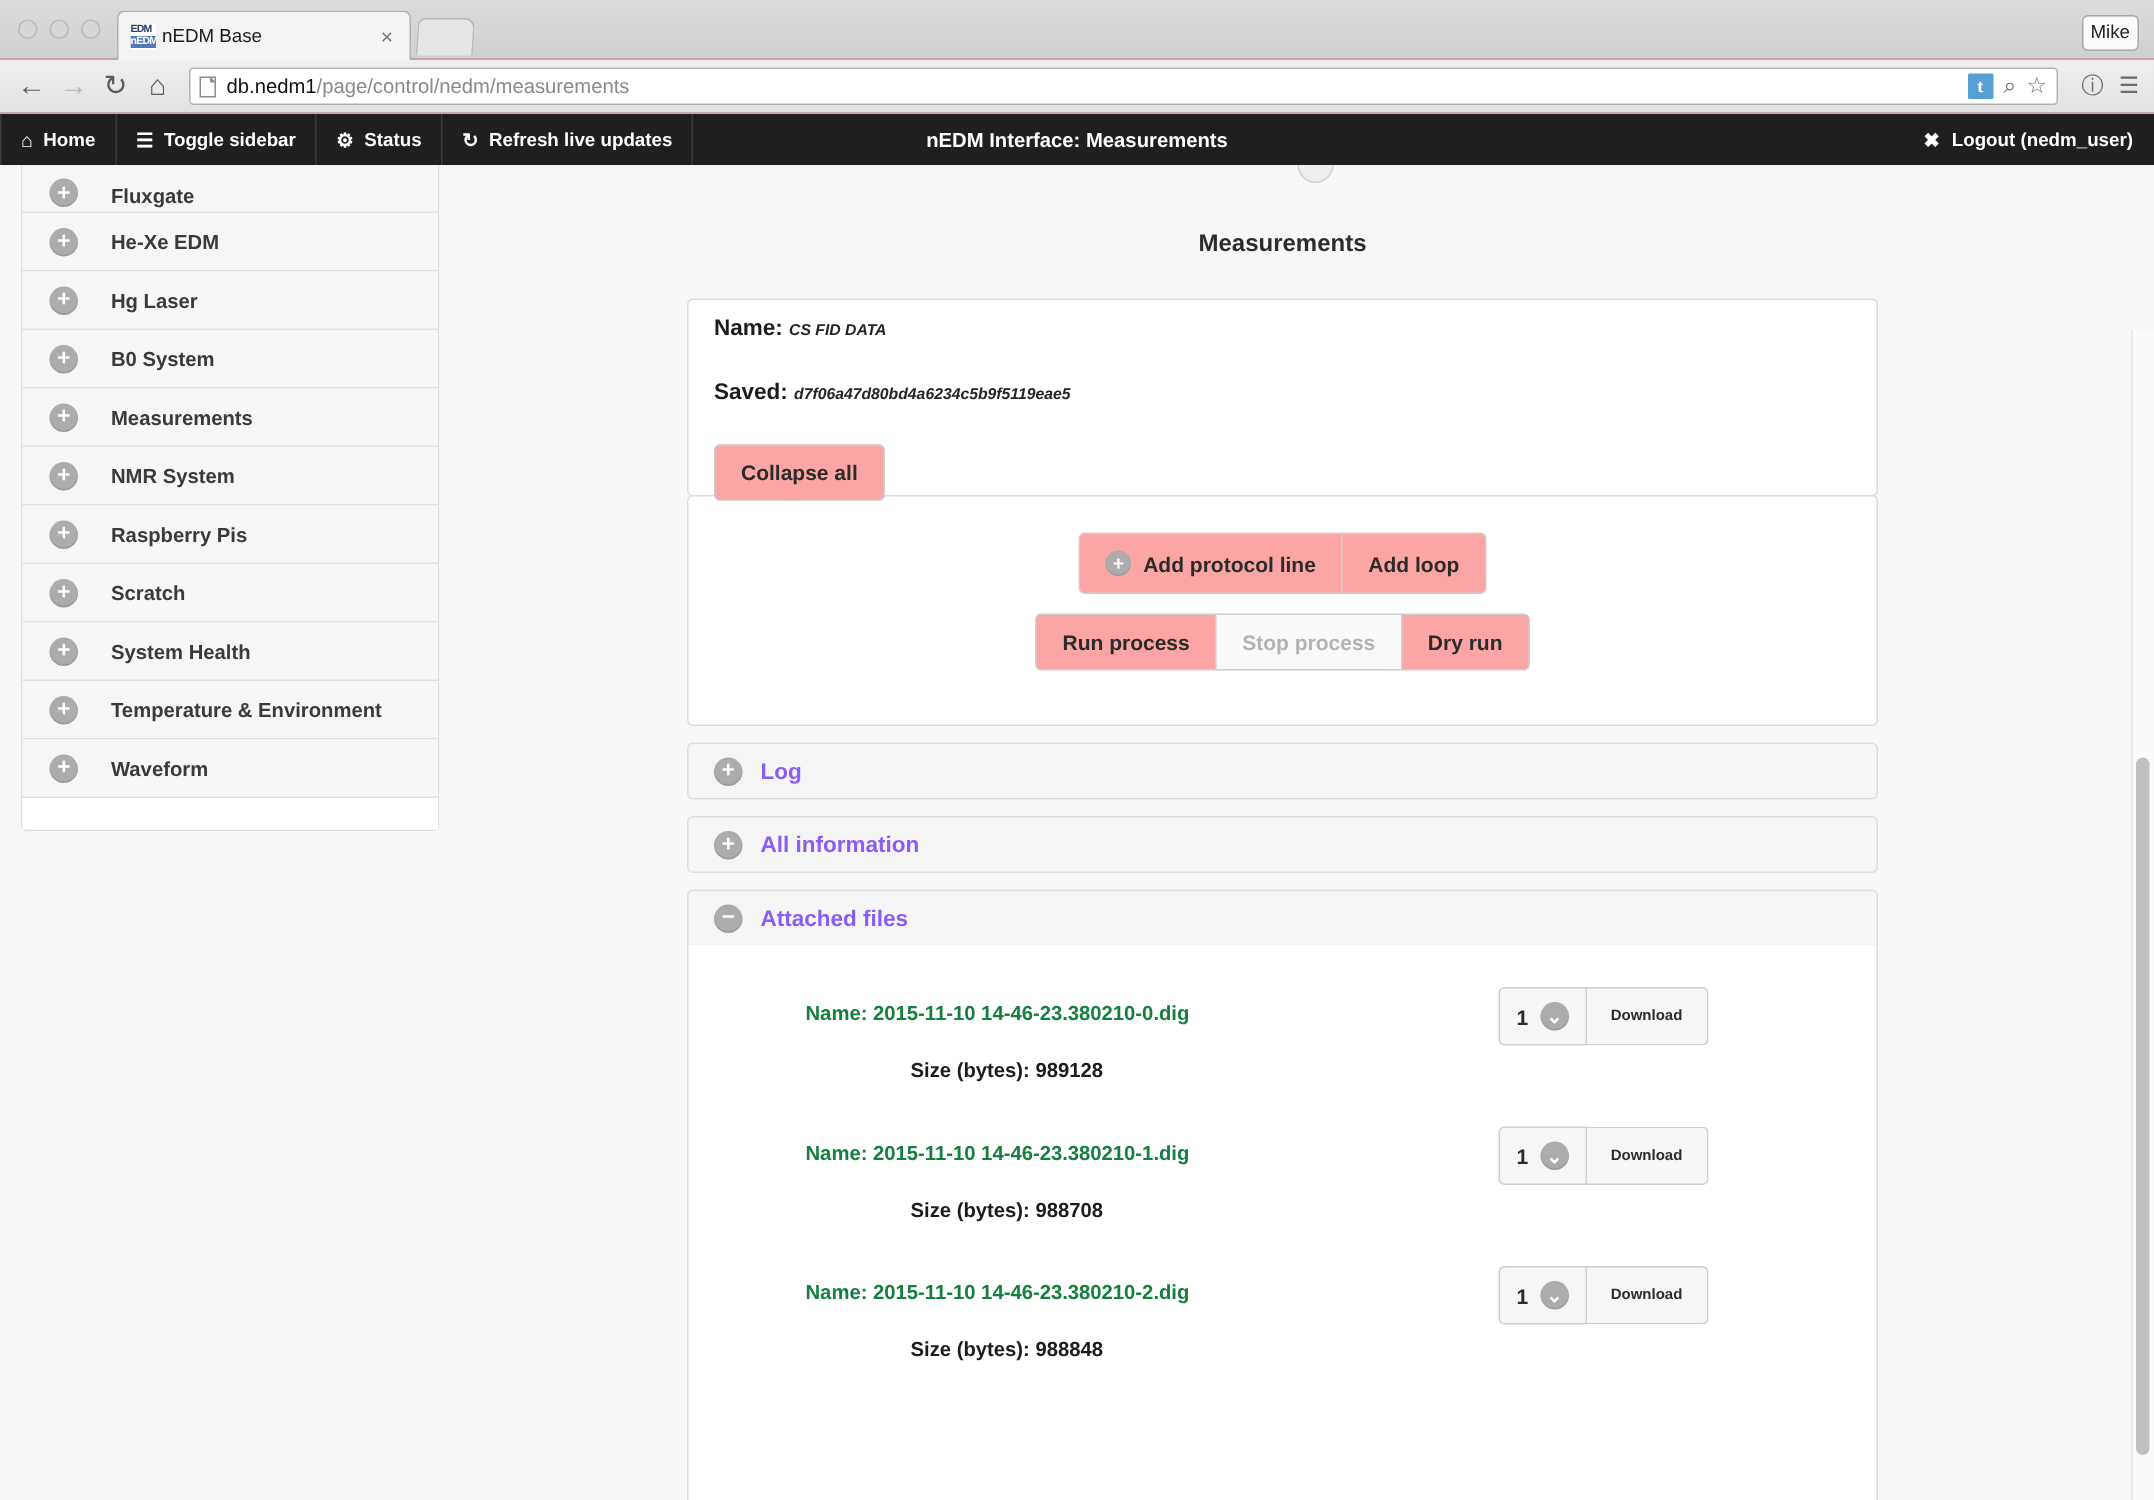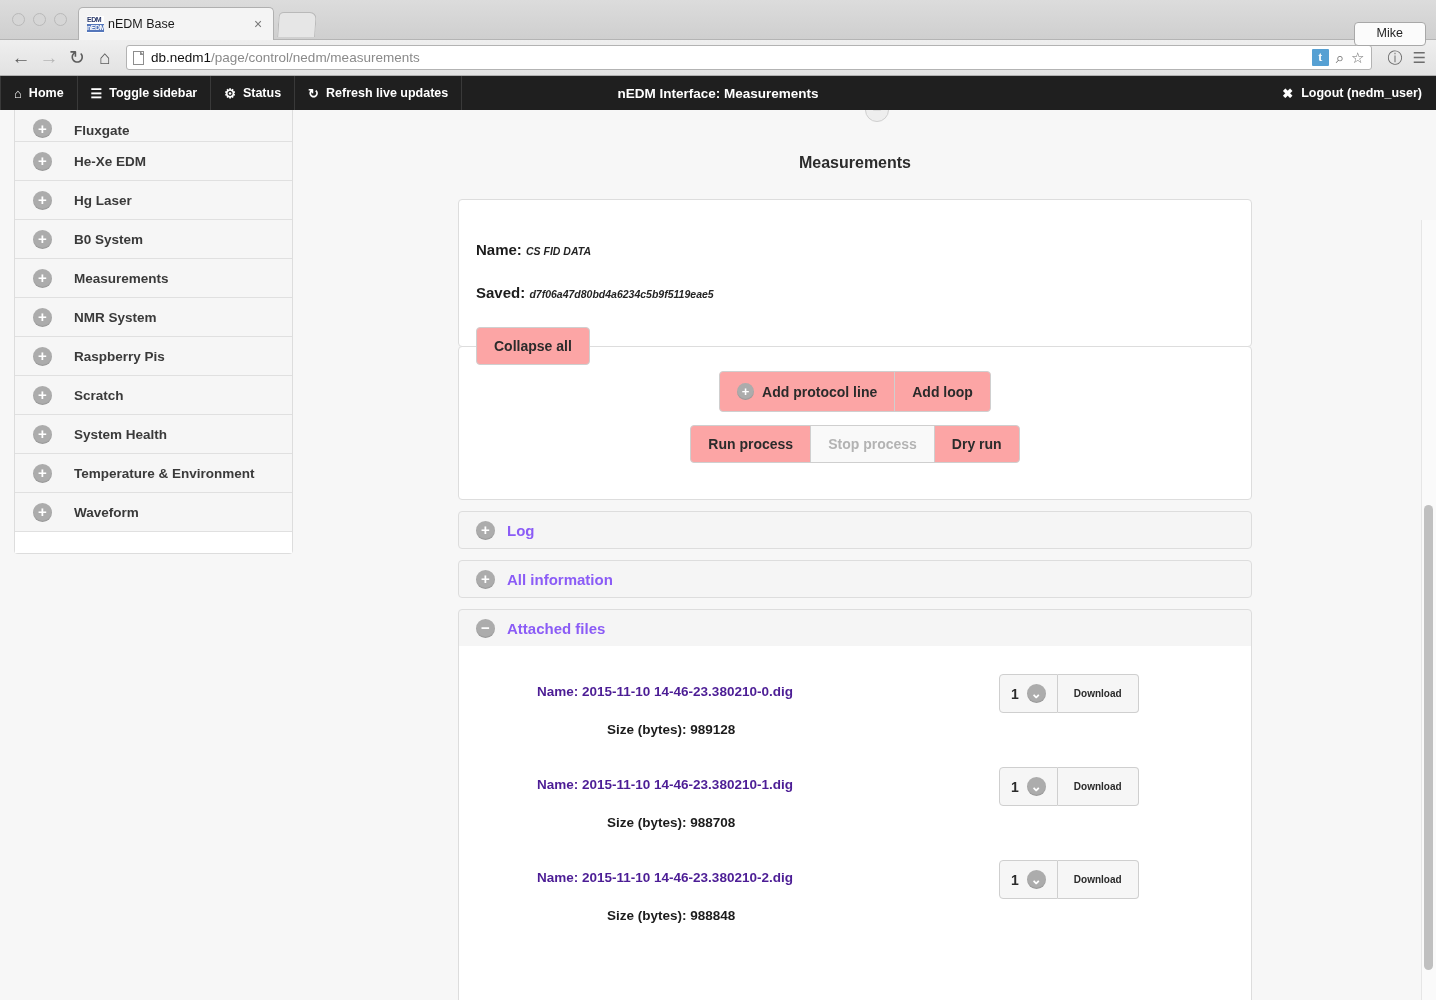--- a/index.html
+++ b/index.html
@@ -94,24 +94,24 @@
   .url-right { display: flex; align-items: center; gap: 7px; margin-left: auto; }
   .tumblr-ico {
     width: 17px; height: 17px; background: #56a0d3;
     color: #fff; font-size: 12px; font-weight: bold;
     display: flex; align-items: center; justify-content: center;
     font-family: "Liberation Serif", serif; border-radius: 1px;
   }
   .gray-ico { color: #6d6d6d; font-size: 15px; line-height: 1; }
   .right-tools { display: flex; align-items: center; gap: 10px; padding-left: 6px; }
   #mike-btn {
-    position: absolute; right: 10px; top: 22px;
+    position: absolute; right: 10px; top: 10px;
     border: 1px solid #a8a8a8; border-radius: 4px;
     background: #fbfbfb; font-size: 12.5px; color: #222;
-    padding: 4px 22px; line-height: 1.1;
+    padding: 4px 5px; line-height: 1.1;
   }
 
   
   #app-navbar {
     height: 34px; background: #1f1f1f; position: relative;
     display: flex; align-items: stretch;
   }
   .nav-item {
     display: flex; align-items: center; gap: 7px;
     padding: 0 13px; color: #ffffff;
@@ -176,21 +176,21 @@
     color: #9b9b9b; font-size: 16px; line-height: 0;
   }
   #page-heading {
     text-align: center; font-size: 16px; font-weight: bold;
     color: #2c2c2c; padding-top: 44px;
   }
   .panel {
     margin: 0 158px 0 158px; background: #ffffff;
     border: 1px solid #dddddd; border-radius: 4px;
   }
-  #panel-info { margin-top: 27px; padding: 41px 0 26px 17px; height: 148px; }
+  #panel-info { margin-top: 27px; padding: 10px 0 26px 17px; height: 132px; }
   .kv { font-size: 15px; color: #1c1c1c; margin-bottom: 26px; }
   .kv .k { font-weight: bold; }
   .kv .v { font-size: 10.5px; font-style: italic; font-weight: bold; color: #242424; }
   .btn {
     display: inline-flex; align-items: center; justify-content: center;
     gap: 8px; background: #fca5a5;
     border: 1px solid #cfcfcf; border-radius: 4px;
     font-size: 14px; font-weight: bold; color: #2b2b2b;
     padding: 11px 17px; line-height: 1;
   }
@@ -212,21 +212,21 @@
   .acc-label { font-size: 15px; font-weight: bold; color: #8b5cf6; }
 
   #files-panel {
     margin: -1px 158px 0 158px; background: #ffffff;
     border: 1px solid #dddddd; border-top: none;
     padding: 18px 0 0 0;
   }
   .file-row { position: relative; height: 93px; }
   .file-name {
     position: absolute; left: 78px; top: 20px;
-    font-size: 13.5px; font-weight: bold; color: #4c1d95;
+    font-size: 13.5px; font-weight: bold; color: #15803d;
   }
   .file-size {
     position: absolute; left: 148px; top: 58px;
     font-size: 13.5px; font-weight: bold; color: #1c1c1c;
   }
   .file-actions { position: absolute; left: 540px; top: 10px; display: flex; }
   .qty-btn {
     display: flex; align-items: center; gap: 8px;
     background: #f6f6f6; border: 1px solid #cfcfcf;
     border-radius: 4px 0 0 4px; padding: 9px 11px;

